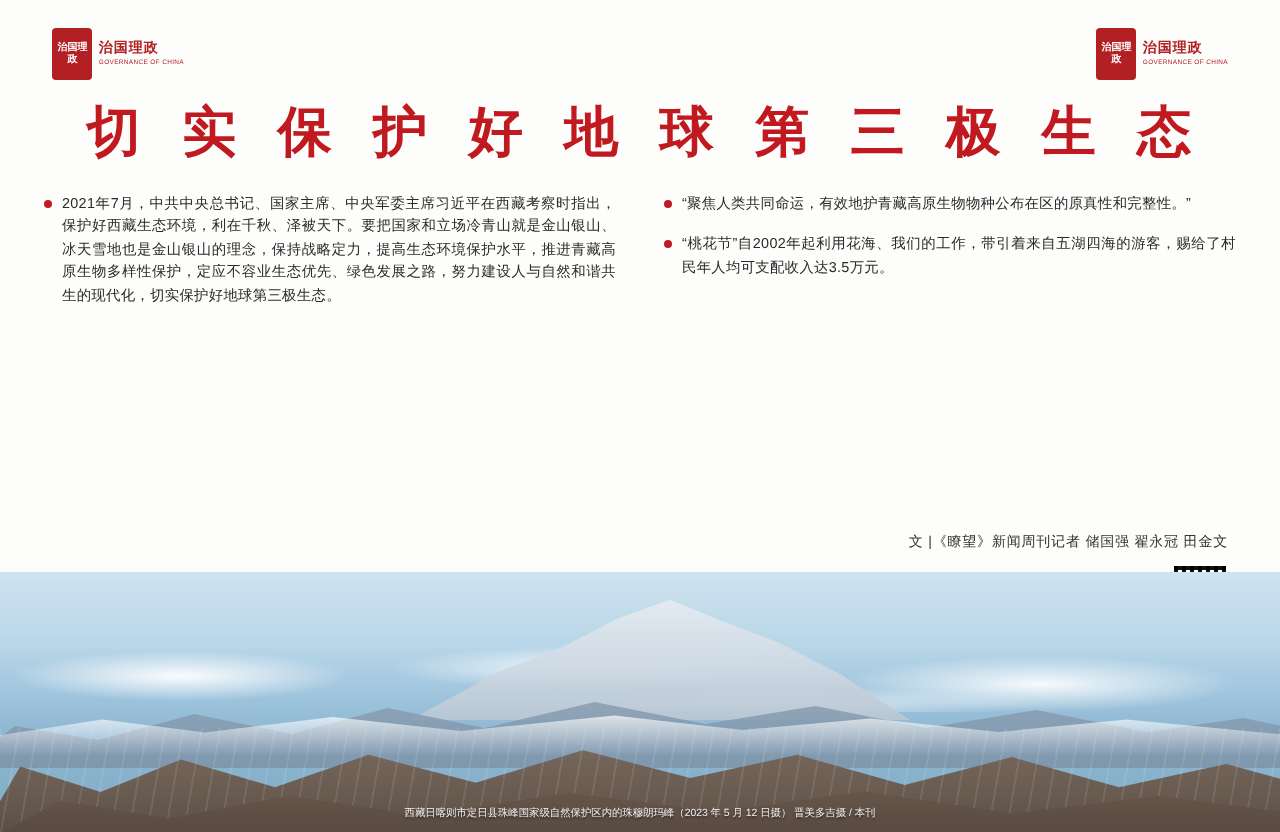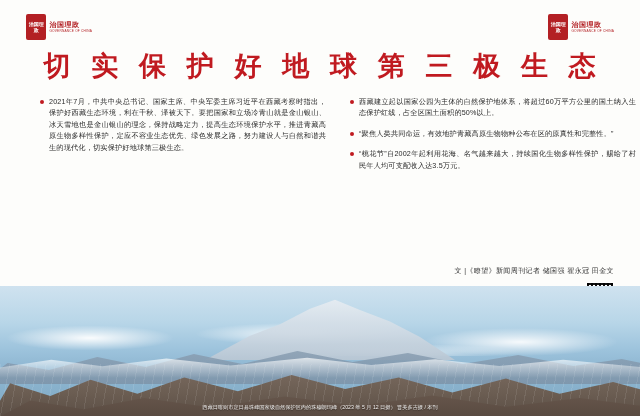--- a/index.html
+++ b/index.html
@@ -83,21 +83,21 @@
     font-weight: bold;
     letter-spacing: 7px;
     font-family: "Liberation Serif", "DejaVu Serif", serif;
     white-space: nowrap;
   }
 
   
   .columns {
     position: absolute;
     top: 96px;
-    left: 40px;
+    left: 22px;
     width: 596px;
     display: flex;
     gap: 24px;
     justify-content: flex-end;
   }
   .col {
     width: 286px;
   }
   .para {
     position: relative;
@@ -273,37 +273,31 @@
     <div class="col">
       <div class="para">
         <div class="bullet">
             <i></i>
           </div>
         <div class="ptext">2021年7月，中共中央总书记、国家主席、中央军委主席习近平在西藏考察时指出，保护好西藏生态环境，利在千秋、泽被天下。要把国家和立场冷青山就是金山银山、冰天雪地也是金山银山的理念，保持战略定力，提高生态环境保护水平，推进青藏高原生物多样性保护，定应不容业生态优先、绿色发展之路，努力建设人与自然和谐共生的现代化，切实保护好地球第三极生态。</div>
       </div>
     </div>
 
     <div class="col">
-      <div class="para">
-        <div class="bullet">
-            <i></i>
-          </div>
-        <div class="ptext">西藏建立起以国家公园为主体的自然保护地体系，将超过60万平方公里的国土纳入生态保护红线，占全区国土面积的50%以上。</div>
-      </div>
       <div class="para">
         <div class="bullet">
             <i></i>
           </div>
         <div class="ptext">“聚焦人类共同命运，有效地护青藏高原生物物种公布在区的原真性和完整性。”</div>
       </div>
       <div class="para">
         <div class="bullet">
             <i></i>
           </div>
-        <div class="ptext">“桃花节”自2002年起利用花海、名气越来越大，持续国化生物多样性保护，赐给了村民年人均可支配收入达3.5万元。</div>
+        <div class="ptext">“桃花节”自2002年起利用花海、我们的工作，带引着来自五湖四海的游客，赐给了村民年人均可支配收入达3.5万元。</div>
       </div>
     </div>
 
   </div>
 
   <div class="byline">文 |《瞭望》新闻周刊记者 储国强 翟永冠 田金文</div>
 
   <div class="qr"></div>
 
   <div class="photo">

